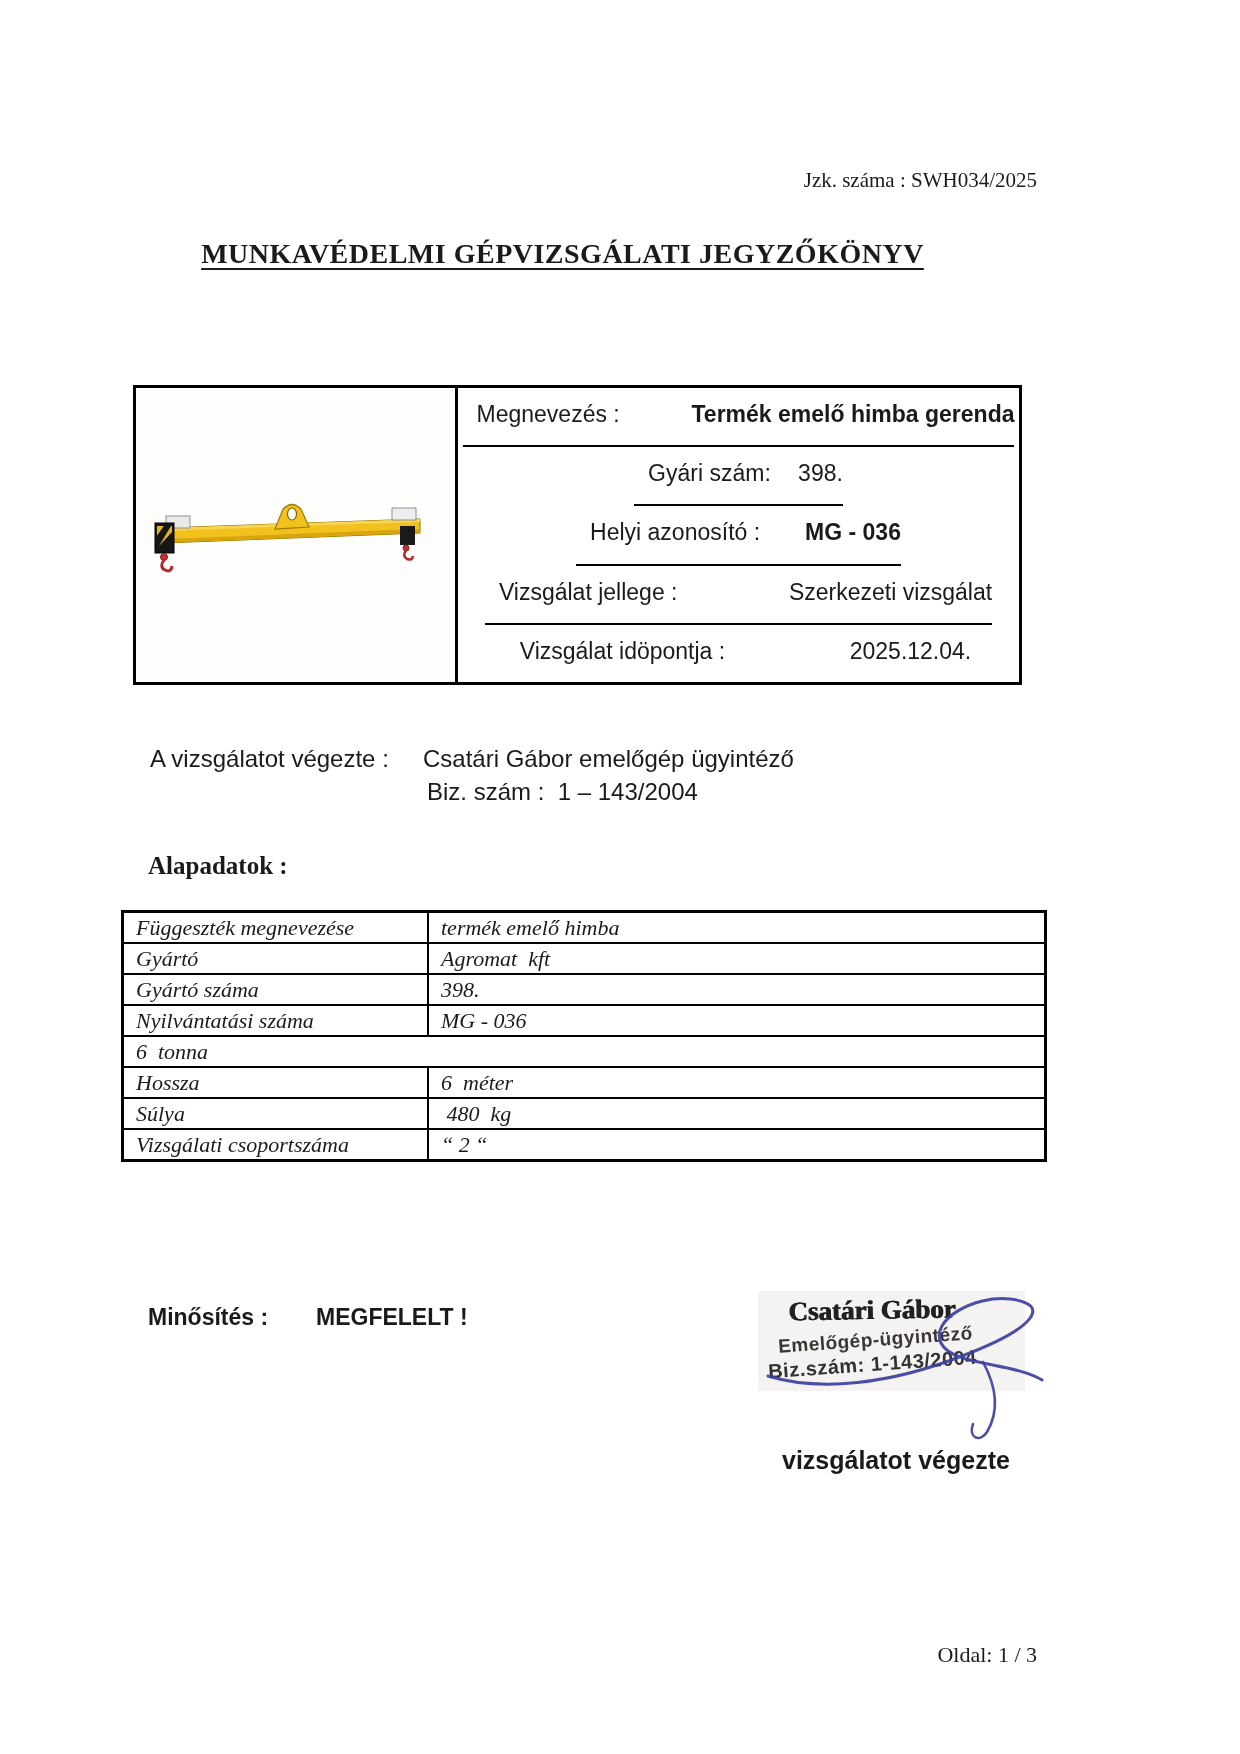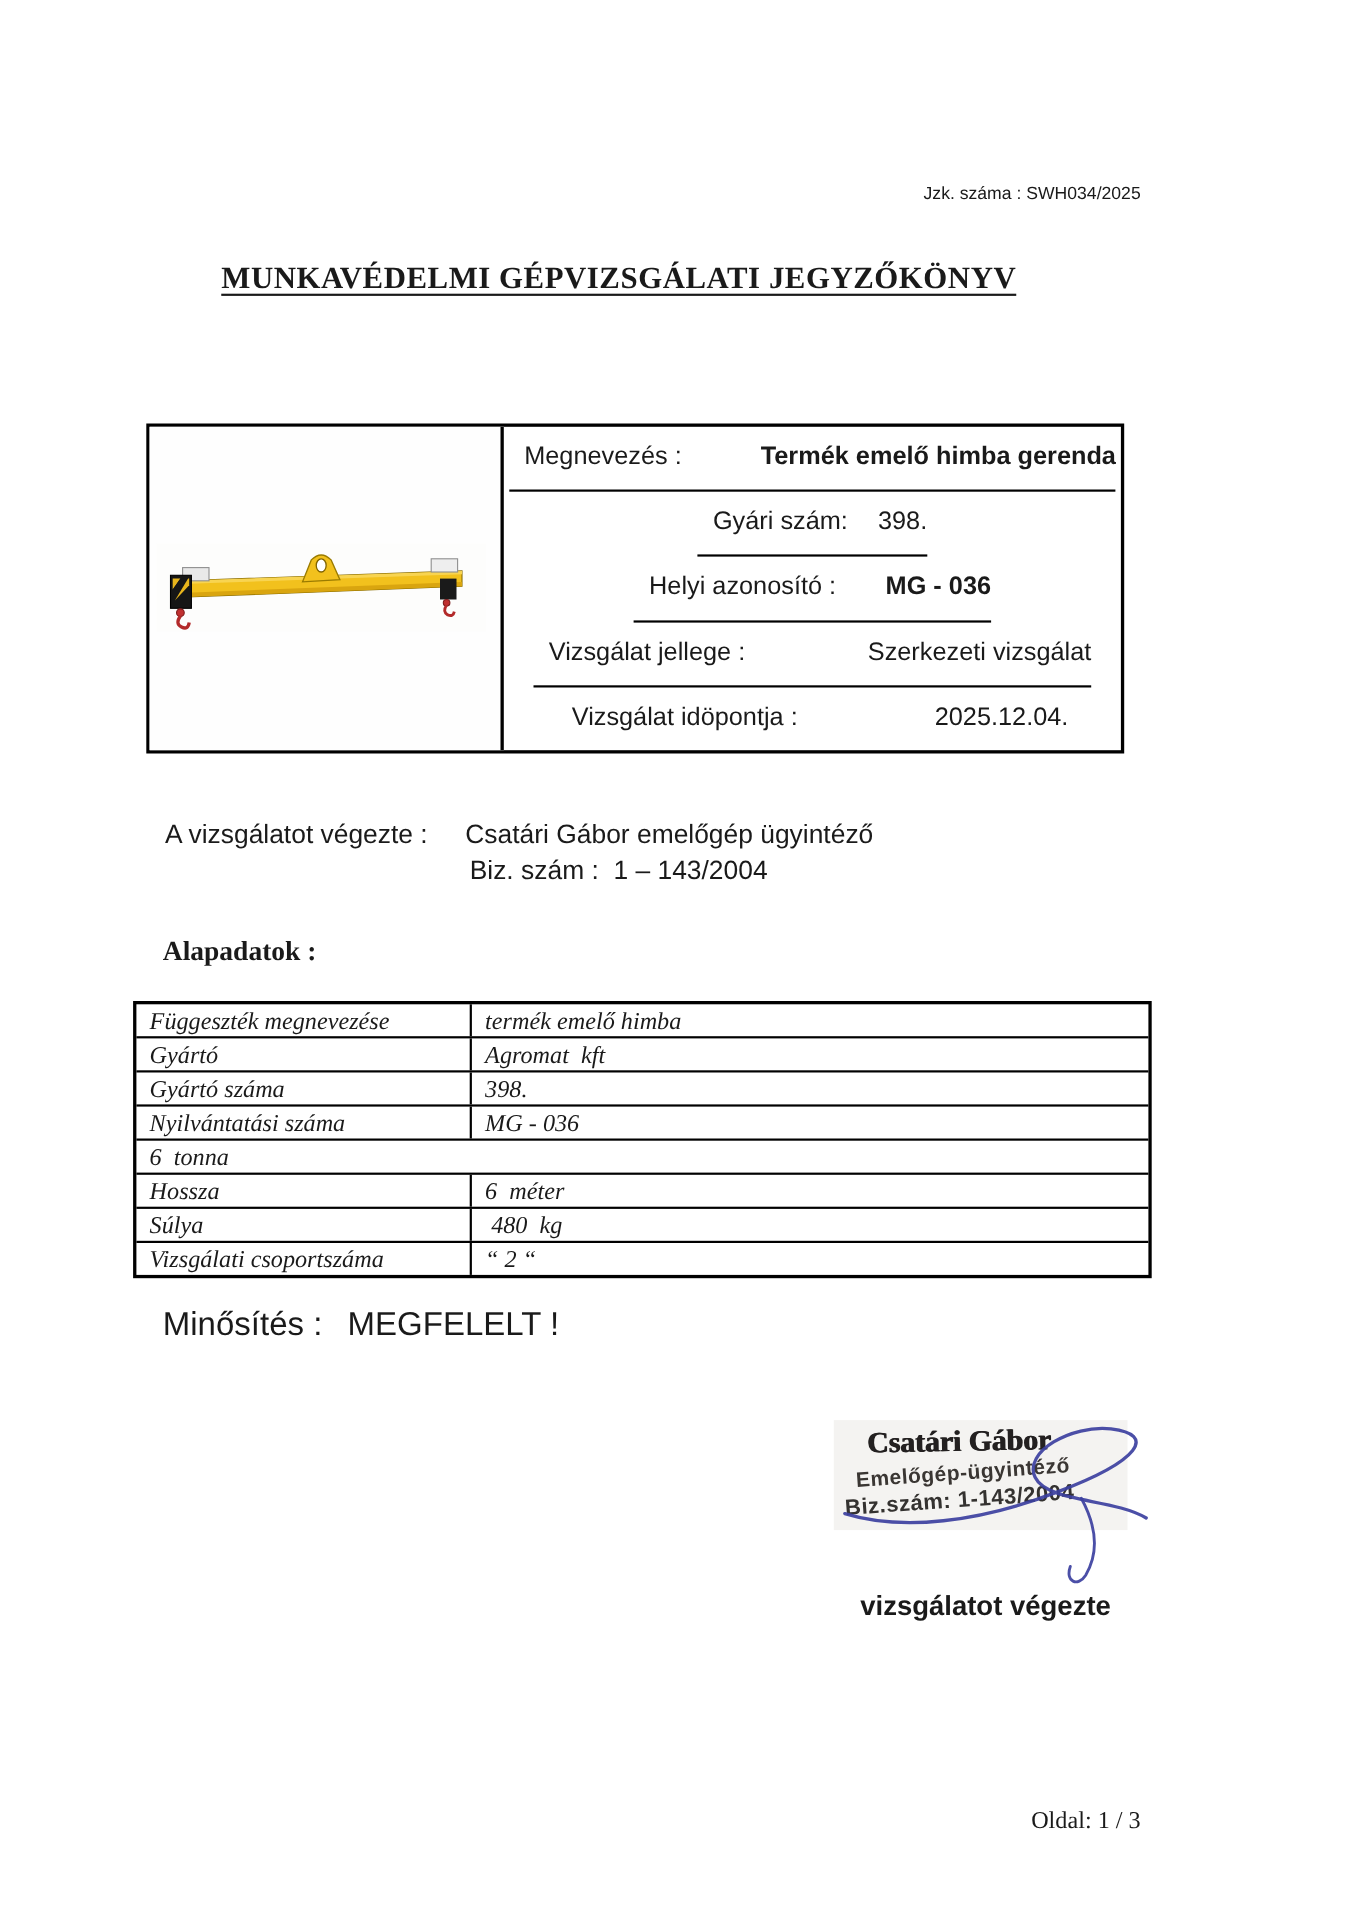--- a/index.html
+++ b/index.html
@@ -9,22 +9,22 @@
     width:1240px;height:1754px;
     margin:0 auto;
     background:#ffffff;
     font-family:"Liberation Sans",sans-serif;
     color:#1a1a1a;
     overflow:hidden;
   }
   
   .doc-number{
     position:absolute; top:168px; right:203px;
-    font-family:Liberation Sans, sans-serif;
-    font-size:16px;
+    font-family:Liberation Serif, serif;
+    font-size:21px;
   }
   .title{
     position:absolute; top:238px; left:0; width:1125px;
     text-align:center;
     font-family:"Liberation Serif",serif;
     font-weight:bold; font-size:28px; letter-spacing:0.5px;
     text-decoration:underline;
     text-underline-offset:5px;
     text-decoration-thickness:2px;
   }
@@ -78,22 +78,22 @@
     font-family:"Liberation Serif",serif;
     font-size:22px;
   }
   .basic-row{display:flex; border-bottom:2px solid #000; height:29px;font-style:italic;}
   .basic-row:last-child{border-bottom:none;}
   .basic-row .cell{box-sizing:border-box; padding:2px 0 0 12px; white-space:pre; overflow:hidden;}
   .basic-row .c-label{width:305px; border-right:2px solid #000;}
   .basic-row .c-value{flex:1;}
   
   .qualification{
-    position:absolute; left:148px; top:1188px;
-    font-size:30px; font-weight:normal; white-space:nowrap;
+    position:absolute; left:148px; top:1304px;
+    font-size:23px; font-weight:bold; white-space:nowrap;
   }
   .qualification .q-label{display:inline-block; width:168px;}
   
   .stamp{
     position:absolute; left:758px; top:1291px;
     width:267px; height:100px;
     background:#f4f3f1;
   }
   .stamp .s1{
     position:absolute; left:30px; top:4px;

